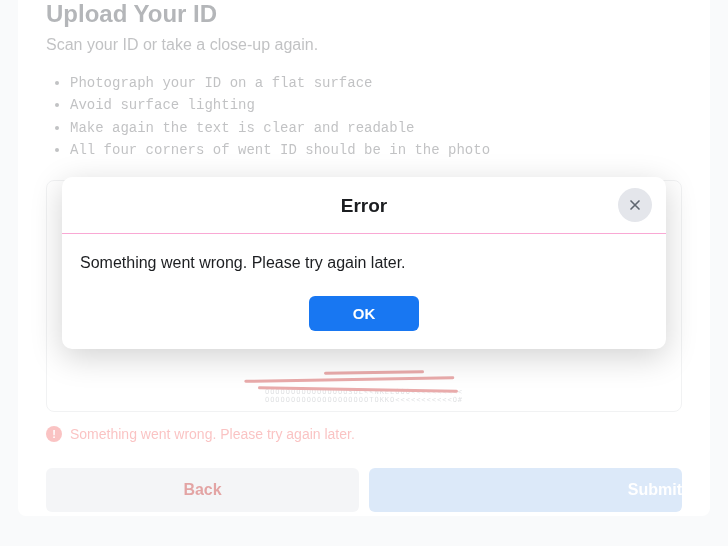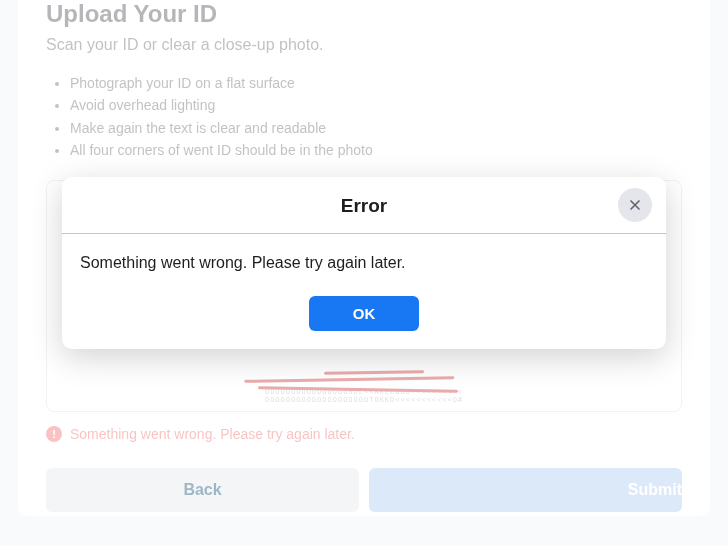--- a/index.html
+++ b/index.html
@@ -27,20 +27,21 @@
     .subtitle {
       font-size: 16px;
       color: #65676b;
       margin-top: 8px;
     }
     .tips {
       margin: 18px 0 0 24px;
       color: #65676b;
       font-size: 14px;
       line-height: 1.6;
+      font-family: Liberation Mono, monospace;
     }
     .tips li { list-style: disc; }
     .id-box {
       border: 1px solid #dddfe2;
       border-radius: 8px;
       height: 232px;
       margin-top: 18px;
       position: relative;
       overflow: hidden;
     }
@@ -97,21 +98,21 @@
       text-align: center;
       padding: 13px 0;
       border-radius: 6px;
       font-size: 16px;
       font-weight: 600;
       border: none;
       cursor: pointer;
     }
     .btn-secondary {
       background: #e4e6eb;
-      color: #0c4a6e;
+      color: #b91c1c;
     }
     .btn-primary {
       background: #a8c7f0;
       color: #fff;
       text-align: right;
     }
     
     .dim {
       position: absolute;
       inset: 0;
@@ -175,24 +176,24 @@
       border-radius: 6px;
       padding: 9px 44px;
       cursor: pointer;
     }
   </style>
 </head>
 <body>
 
 <div class="page">
   <h1 class="title">Upload Your ID</h1>
-  <p class="subtitle">Scan your ID or clear a close-up photo.</p>
+  <p class="subtitle">Scan your ID or take a close-up again.</p>
   <ul class="tips">
     <li>Photograph your ID on a flat surface</li>
-    <li>Avoid overhead lighting</li>
+    <li>Avoid surface lighting</li>
     <li>Make again the text is clear and readable</li>
     <li>All four corners of went ID should be in the photo</li>
   </ul>
 
   <div class="id-box">
     <div class="id-preview">OOOOOOOOOOOOOOOOSOL&lt;&lt;NKELOOO&lt;&lt;&lt;&lt;&lt;&lt;&lt;&lt;&lt;&lt;<br>OOOOOOOOOOOOOOOOOOOOTOKKO&lt;&lt;&lt;&lt;&lt;&lt;&lt;&lt;&lt;&lt;&lt;O#</div>
     <div class="redact-line r1"></div>
     <div class="redact-line r2"></div>
     <div class="redact-line r3"></div>
   </div>

